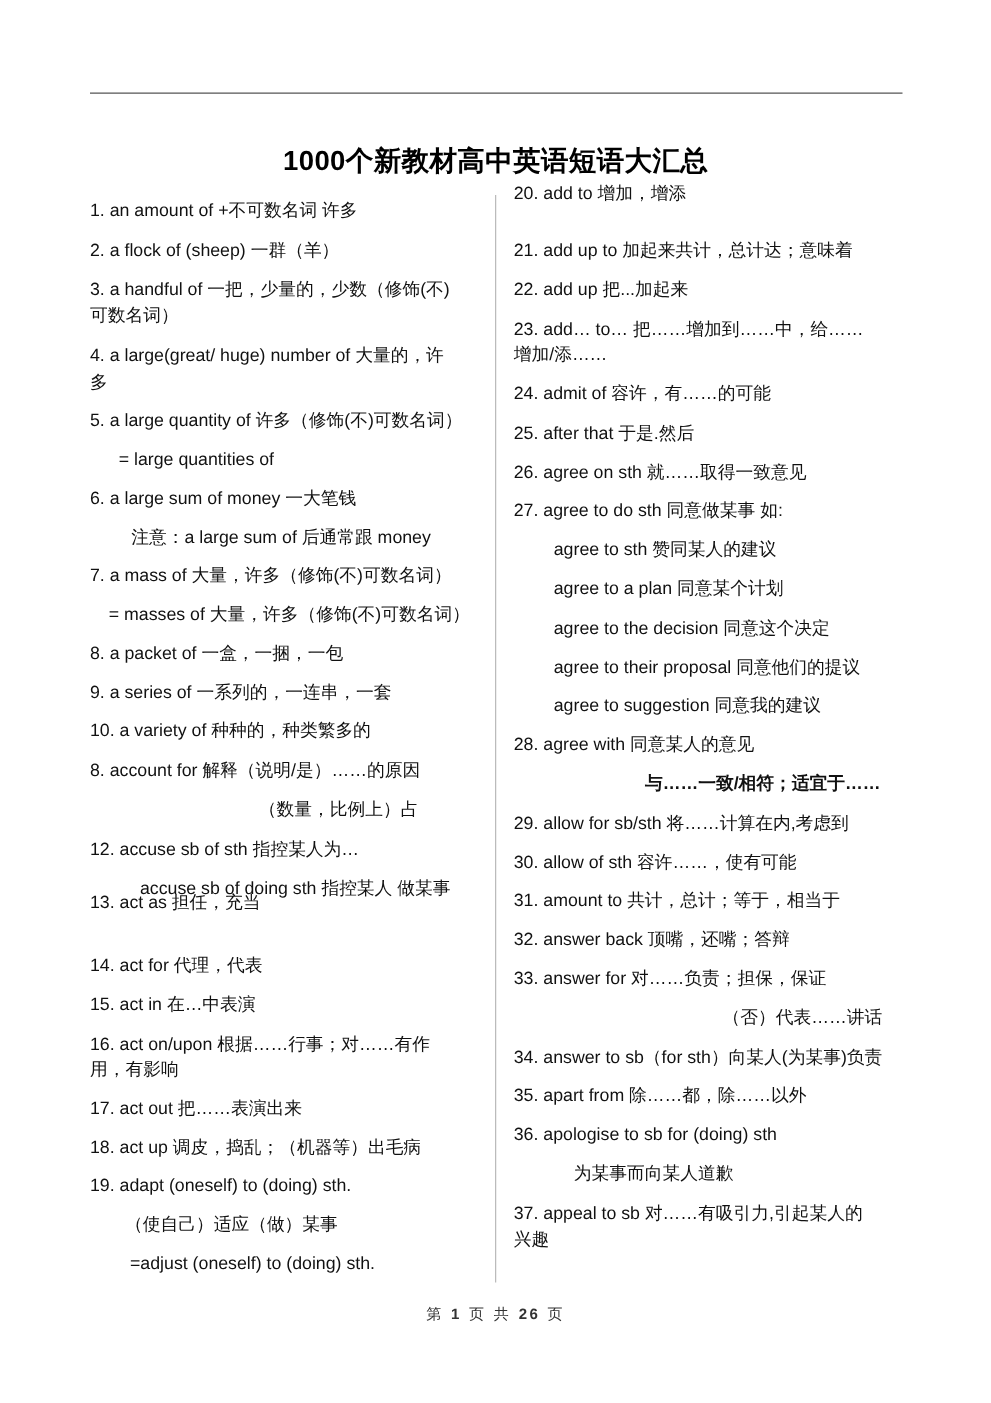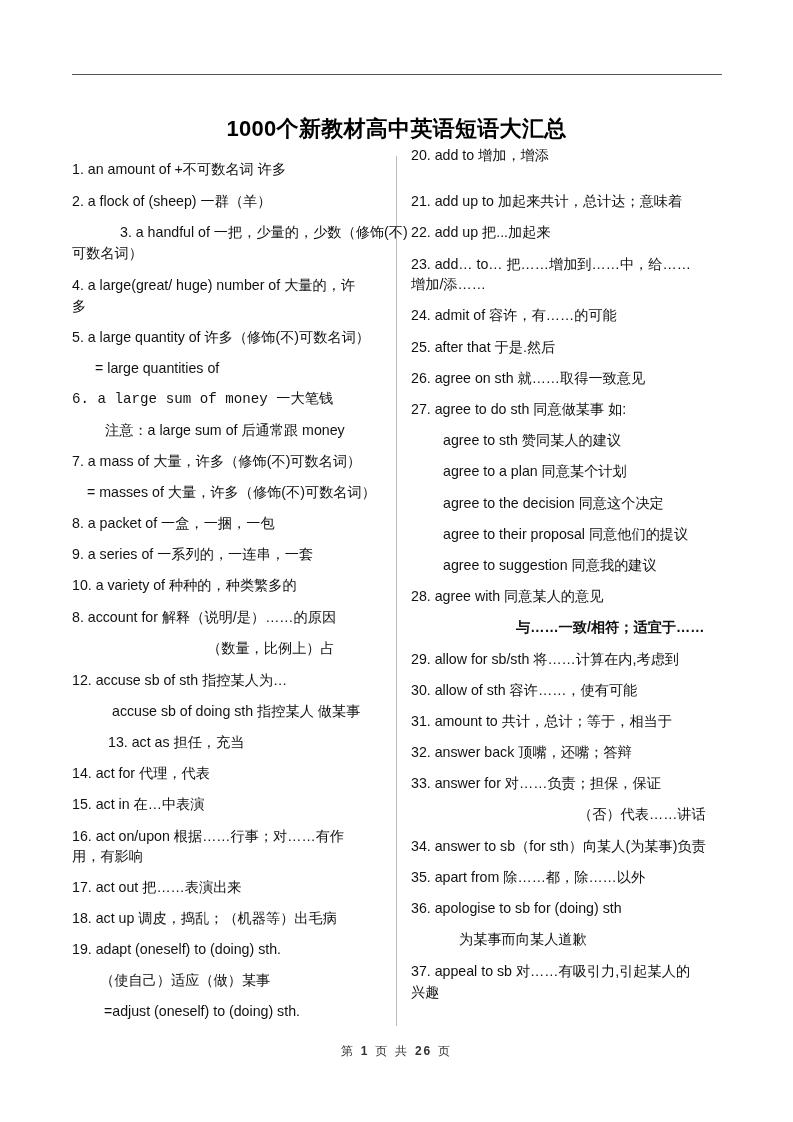--- a/index.html
+++ b/index.html
@@ -21,38 +21,38 @@
 
 <div class="top-rule"></div>
 
 <div class="title">1000个新教材高中英语短语大汇总</div>
 
 <div class="col-divider"></div>
 
 <div id="left-col">
     <div class="line" style="left: 72px; top: 159px;">1. an amount of +不可数名词      许多</div>
     <div class="line" style="left: 72px; top: 191px;">2. a flock of (sheep)  一群（羊）</div>
-    <div class="line" style="left: 72px; top: 222px; margin-left: 48px;">3. a handful of  一把，少量的，少数（修饰(不)</div>
+    <div class="line" style="left: 72px; top: 222px;">3. a handful of  一把，少量的，少数（修饰(不)</div>
     <div class="line" style="left: 72px; top: 243px;">可数名词）</div>
     <div class="line" style="left: 72px; top: 275px;">4. a large(great/ huge) number of  大量的，许</div>
     <div class="line" style="left: 72px; top: 296px;">多</div>
     <div class="line" style="left: 72px; top: 327px;">5. a large quantity of  许多（修饰(不)可数名词）</div>
     <div class="line" style="left: 95px; top: 358px;">= large quantities of</div>
-    <div class="line" style="left: 72px; top: 389px; font-family: Liberation Mono, monospace;">6. a large sum of money  一大笔钱</div>
+    <div class="line" style="left: 72px; top: 389px;">6. a large sum of money  一大笔钱</div>
     <div class="line" style="left: 105px; top: 420px;">注意：a large sum of 后通常跟 money</div>
     <div class="line" style="left: 72px; top: 451px;">7. a mass of  大量，许多（修饰(不)可数名词）</div>
     <div class="line" style="left: 87px; top: 482px;">= masses of  大量，许多（修饰(不)可数名词）</div>
     <div class="line" style="left: 72px; top: 513px;">8. a packet of  一盒，一捆，一包</div>
     <div class="line" style="left: 72px; top: 544px;">9. a series of  一系列的，一连串，一套</div>
     <div class="line" style="left: 72px; top: 575px;">10. a variety of  种种的，种类繁多的</div>
     <div class="line" style="left: 72px; top: 607px;">8. account for  解释（说明/是）……的原因</div>
     <div class="line" style="left: 207px; top: 638px;">（数量，比例上）占</div>
     <div class="line" style="left: 72px; top: 670px;">12. accuse sb of sth  指控某人为…</div>
     <div class="line" style="left: 112px; top: 701px;">accuse sb of doing sth  指控某人  做某事</div>
-    <div class="line" style="left: 72px; top: 732px; margin-left: 36px;">13. act as  担任，充当</div>
+    <div class="line" style="left: 72px; top: 712px;">13. act as  担任，充当</div>
     <div class="line" style="left: 72px; top: 763px;">14. act for  代理，代表</div>
     <div class="line" style="left: 72px; top: 794px;">15. act in  在…中表演</div>
     <div class="line" style="left: 72px; top: 826px;">16. act on/upon  根据……行事；对……有作</div>
     <div class="line" style="left: 72px; top: 846px;">用，有影响</div>
     <div class="line" style="left: 72px; top: 877px;">17. act out  把……表演出来</div>
     <div class="line" style="left: 72px; top: 908px;">18. act up  调皮，捣乱；（机器等）出毛病</div>
     <div class="line" style="left: 72px; top: 939px;">19. adapt (oneself) to (doing) sth.</div>
     <div class="line" style="left: 100px; top: 970px;">（使自己）适应（做）某事</div>
     <div class="line" style="left: 104px; top: 1001px;">=adjust (oneself) to (doing) sth.</div>
   </div>

